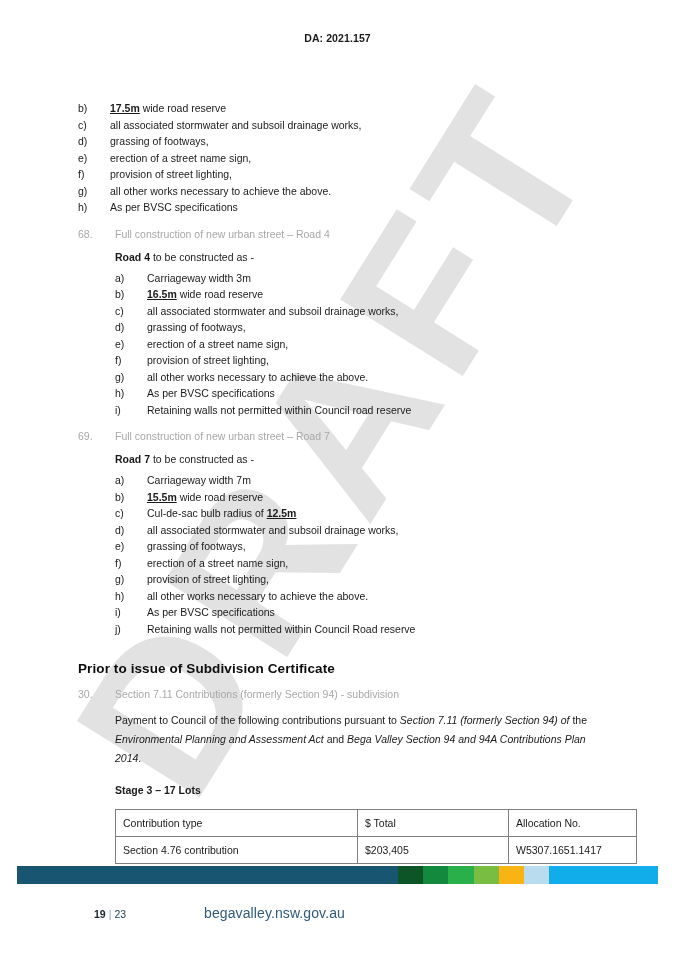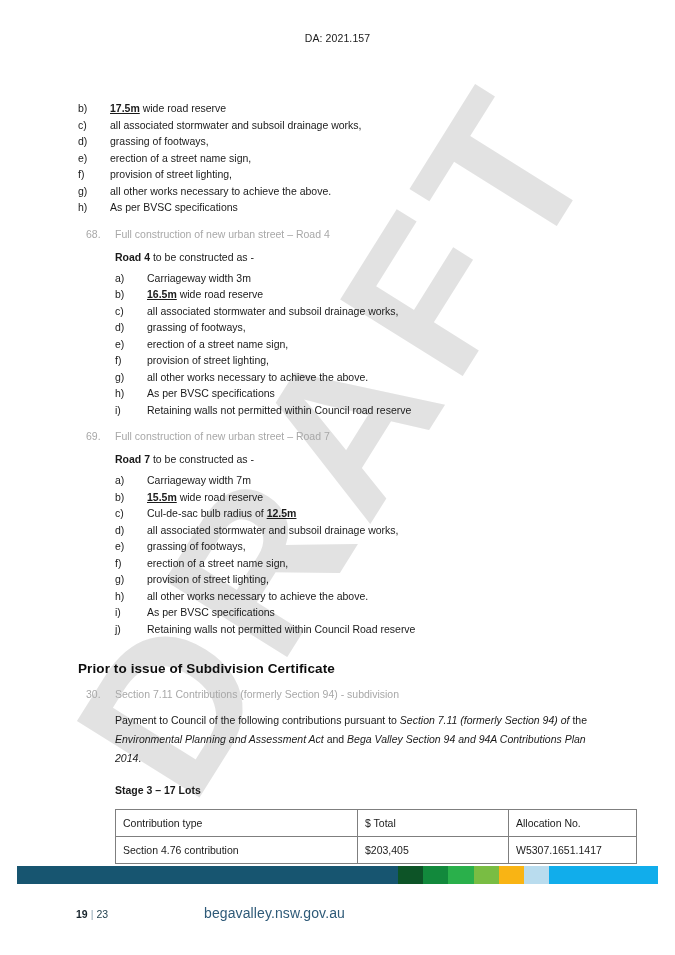--- a/index.html
+++ b/index.html
@@ -46,21 +46,21 @@
     height: 955px;
   }
 
   .doc-header {
     position: absolute;
     top: 32px;
     left: 0;
     width: 675px;
     text-align: center;
     font-size: 10.5px;
-    font-weight: normal;
+    font-weight: bold;
     color: #1a1a1a;
     letter-spacing: 0.1px;
   }
 
   .content {
     position: absolute;
     top: 100px;
     left: 78px;
     width: 520px;
   }
@@ -69,21 +69,21 @@
   .cond {
     position: relative;
     padding-left: 37px;
     color: #a8a8a8;
     font-size: 10.5px;
     line-height: 15px;
     margin: 11px 0 8px 0;
   }
   .cond .num {
     position: absolute;
-    left: 8px;
+    left: 0;
     top: 0;
     color: #a8a8a8;
   }
 
   
   .body-block {
     margin-left: 37px;
   }
   .lead {
     font-size: 10.5px;
@@ -175,21 +175,21 @@
   .footer-text {
     position: absolute;
     top: 908px;
     left: 0;
     width: 675px;
     height: 20px;
     z-index: 2;
   }
   .page-num {
     position: absolute;
-    left: 76px;
+    left: 94px;
     top: 0;
     font-size: 10.5px;
     color: #1f3a4d;
   }
   .page-num .cur { font-weight: bold; color: #16232b; }
   .page-num .sep { color: #8aa2b0; margin: 0 3px; }
   .page-num .tot { color: #23424f; }
   .site-url {
     position: absolute;
     left: 0;

